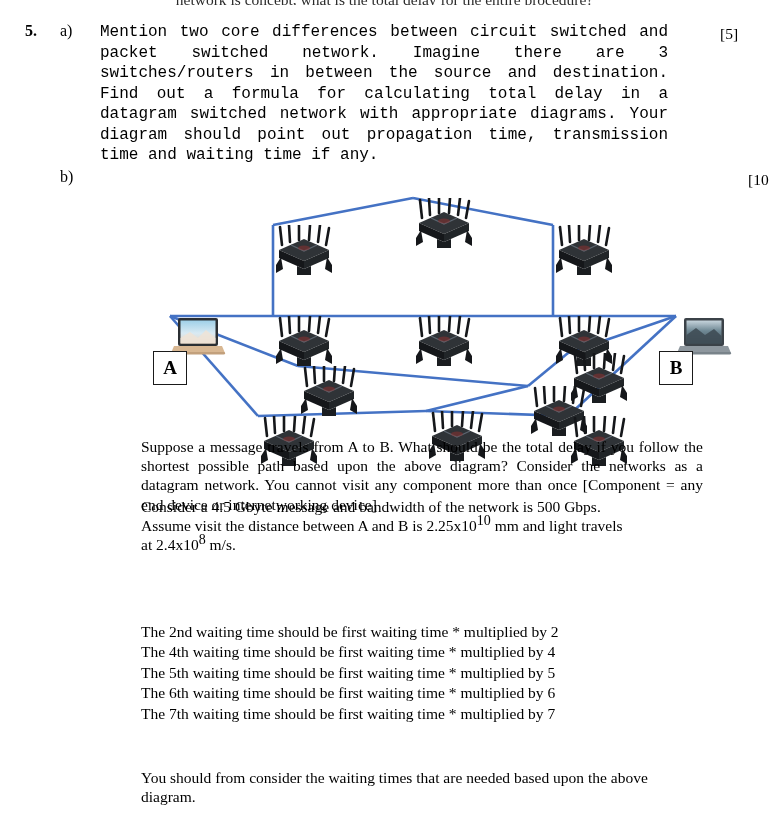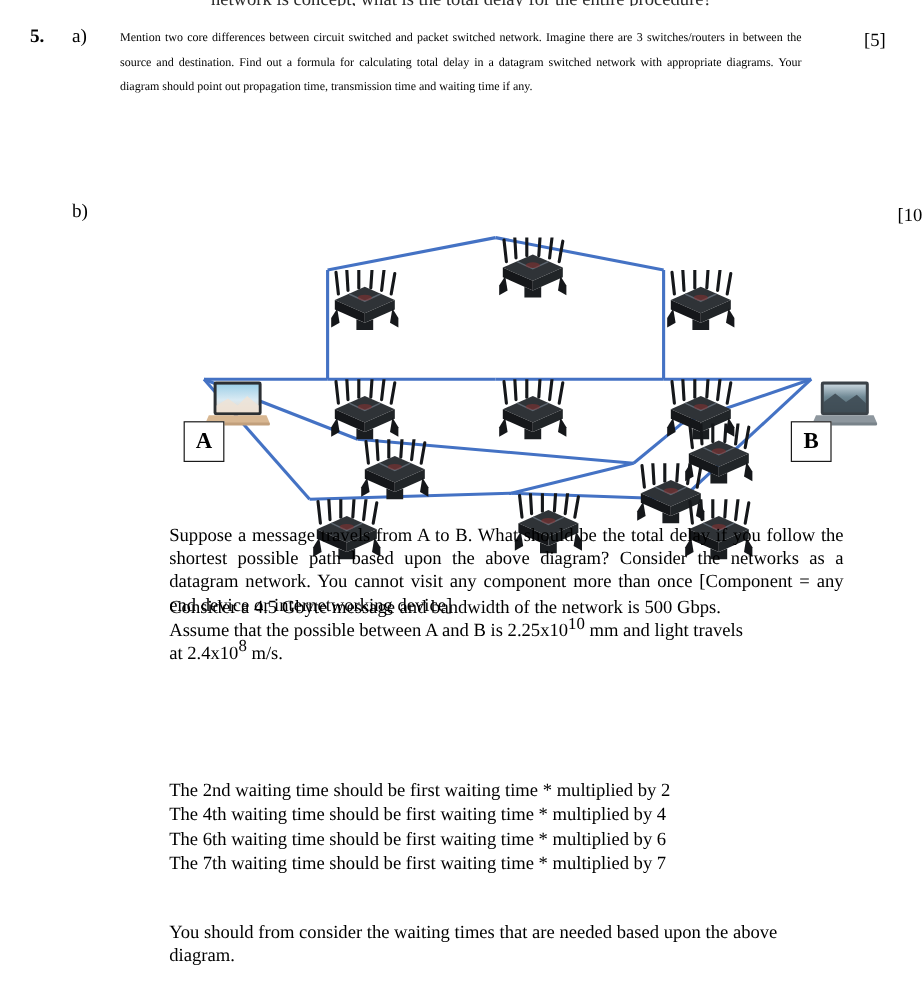--- a/index.html
+++ b/index.html
@@ -28,21 +28,21 @@
   .qrow{position:absolute;display:flex;}
   .qnum{
     width:60px;flex:0 0 60px;
     font-weight:bold;font-size:16px;
     padding-left:25px;box-sizing:border-box;
   }
   .qsub{
     width:40px;flex:0 0 40px;
     font-size:16px;
   }
-  .qbody{font-size:10px;line-height:20.5px;}
+  .qbody{font-size:16px;line-height:20.5px;font-family:Liberation Mono, monospace;}
   .marks{
     position:absolute;font-size:15.5px;
   }
 
   .justify{text-align:justify;text-align-last:left;}
 
   
   #part-a{left:0;top:22px;width:769px;}
   #part-a .qbody{width:568px;}
   #marks-a{left:720px;top:25px;}
@@ -80,21 +80,21 @@
   
   .prose{
     position:absolute;left:141px;
     font-size:15.5px;line-height:19.2px;
     width:562px;
   }
   #prose-1{top:437px;}
   #prose-2{top:497px;}
   #prose-3{top:586px;}
   #waiting-list{position:absolute;left:141px;top:622px;
-    font-size:15.5px;line-height:20.4px;margin-top:27px;}
+    font-size:15.5px;line-height:20.4px;}
   #prose-4{top:768px;}
   sup{font-size:14px;vertical-align:super;line-height:0;}
 </style>
 </head>
 <body>
 
 <div class="page">
 
   <div class="cutoff">
     <span>network is concept, what is the total delay for the entire procedure?</span>
@@ -408,27 +408,28 @@
     </svg>
         </div>
         <div class="endbox" style="left: 538px; top: 200px;">B</div>
       </div>
   </div>
 
   <div class="prose justify" id="prose-1">Suppose a message travels from A to B. What should be the total delay if you follow the shortest possible path based upon the above diagram? Consider the networks as a datagram network. You cannot visit any component more than once [Component = any end device or internetworking device]</div>
 
   <div class="prose" id="prose-2">
     <div>Consider a 4.5 Gbyte message and bandwidth of the network is 500 Gbps.</div>
-    <div><span>Assume that the possible between A and B is 2.25x10</span><sup>10</sup><span> mm and light travels</span></div>
+    <div><span>Assume visit the distance between A and B is 2.25x10</span><sup>10</sup><span> mm and light travels</span></div>
     <div><span>at 2.4x10</span><sup>8</sup><span> m/s.</span></div>
   </div>
 
 
   <div id="waiting-list">
       <div>The 2nd waiting time should be first waiting time * multiplied by 2</div>
       <div>The 4th waiting time should be first waiting time * multiplied by 4</div>
+      <div>The 5th waiting time should be first waiting time * multiplied by 5</div>
       <div>The 6th waiting time should be first waiting time * multiplied by 6</div>
       <div>The 7th waiting time should be first waiting time * multiplied by 7</div>
     </div>
 
   <div class="prose" id="prose-4">You should from consider the waiting times that are needed based upon the above diagram.</div>
 
 </div>
 
 </body></html>

